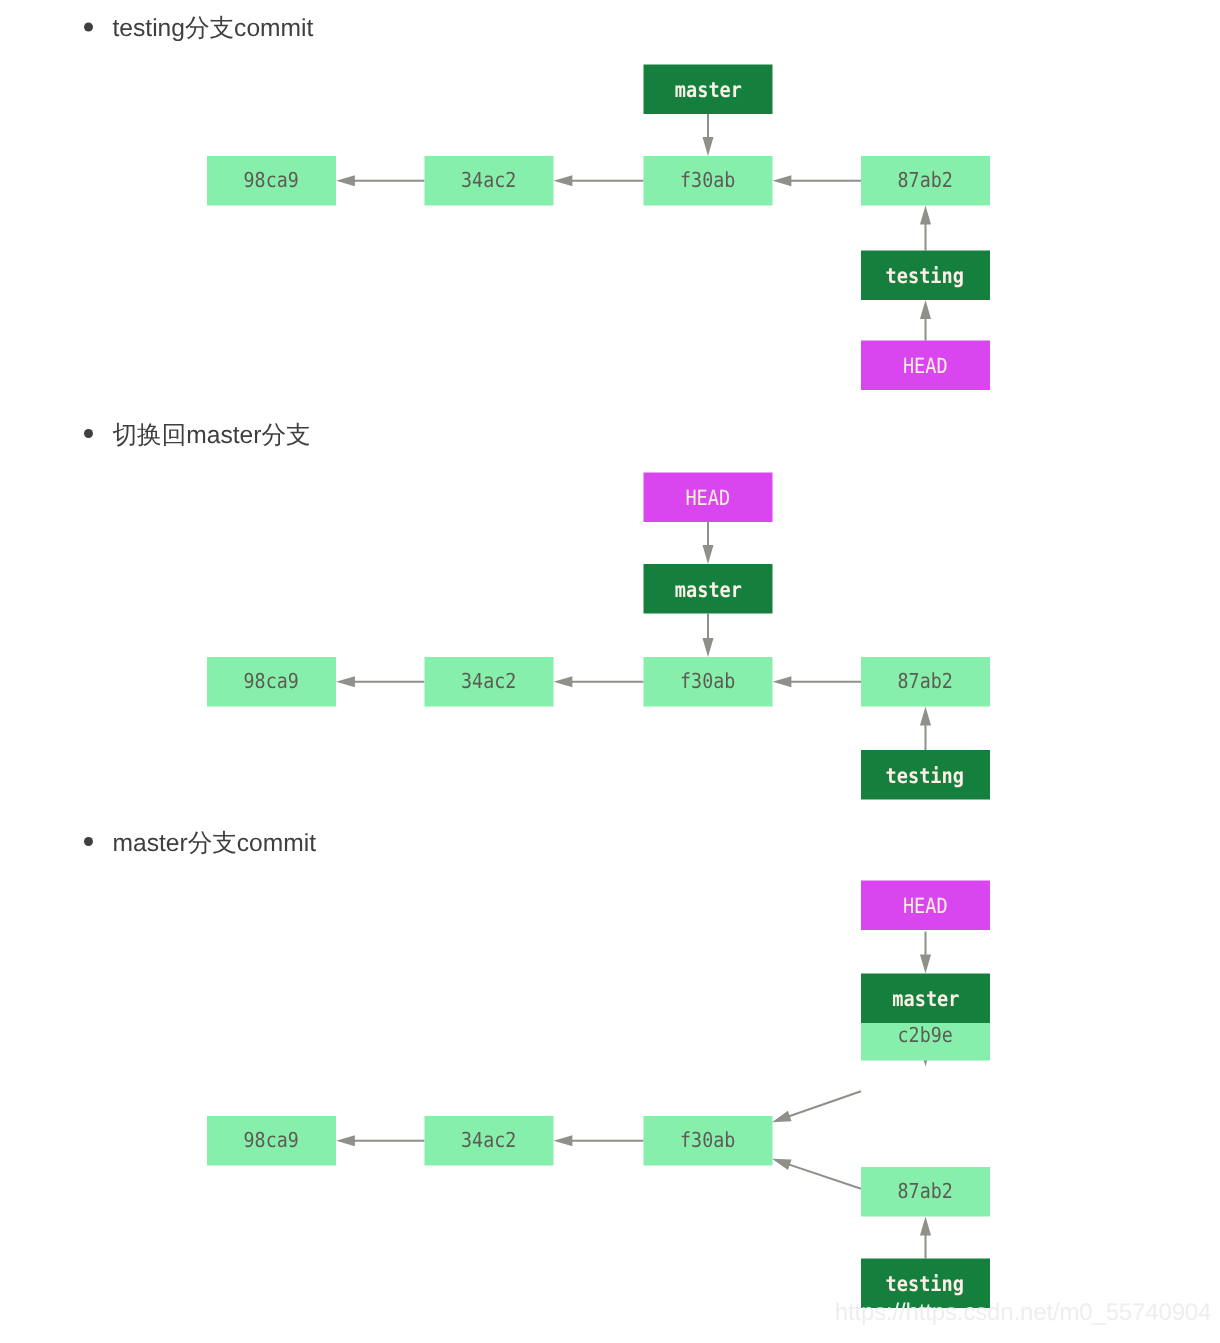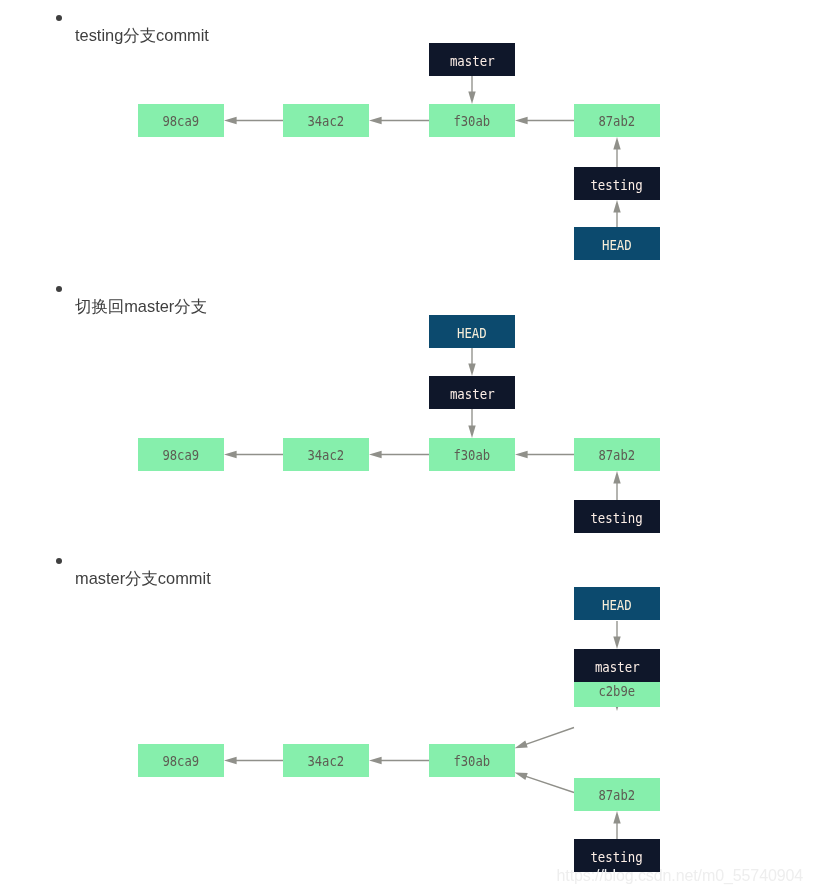--- a/index.html
+++ b/index.html
@@ -13,36 +13,36 @@
   .section { position:absolute; left:0; top:0; width:813px; height:895px; }
 
   .bullet-list { position:absolute; left:0; margin:0; padding:0; list-style:none; }
   .bullet-item { position:relative; height:19px; }
   .bullet-dot {
     position:absolute; left:56px; top:5.2px;
     width:6px; height:6px; border-radius:50%;
     background:#3f3f3f;
   }
   .bullet-label {
-    position:absolute; left:75px; top:16px;
+    position:absolute; left:75px; top:0;
     font-size:16.4px; line-height:19px; color:#3f3f3f; white-space:nowrap;
     font-family:"Liberation Sans", sans-serif;
   }
 
   .node {
     position:absolute; box-sizing:border-box;
     width:86px; height:33px;
     display:flex; align-items:center; justify-content:center;
     font-family:"DejaVu Sans Mono", monospace; line-height:1;
     overflow:hidden;
   }
   .node-label { display:inline-block; transform:scaleX(0.885) translateY(0.8px); }
   .node.commit { background:#86efac; color:#5d5c53; font-size:13.8px; }
-  .node.branch { background:#0f172a; color:#fdefe7; font-size:14px; }
-  .node.head   { background:#0c4a6e; color:#f8eed9; font-size:14px; }
+  .node.branch { background:#15803d; color:#fdefe7; font-size:14px;font-weight:bold; }
+  .node.head   { background:#d946ef; color:#f8eed9; font-size:14px; }
 
   svg.edges { position:absolute; left:0; top:0; width:813px; height:895px; }
 
   .watermark {
     position:absolute; left:556.5px; top:866.5px;
     font-family:"Liberation Sans", sans-serif; font-size:16px;
     color:#eeeeee; white-space:nowrap; letter-spacing:-0.1px; line-height:18px;
   }
 </style>
 </head>
@@ -214,14 +214,14 @@
     <div class="node head" style="left:574px;top:587px">
         <span class="node-label">HEAD</span>
       </div>
     <div class="node branch" style="left:574px;top:649px">
         <span class="node-label">master</span>
       </div>
     <div class="node branch" style="left:574px;top:839px">
         <span class="node-label">testing</span>
       </div>
   </div>
-  <div class="watermark">https://blog.csdn.net/m0_55740904</div>
+  <div class="watermark">https://https.csdn.net/m0_55740904</div>
 </div>
 
 </body></html>

